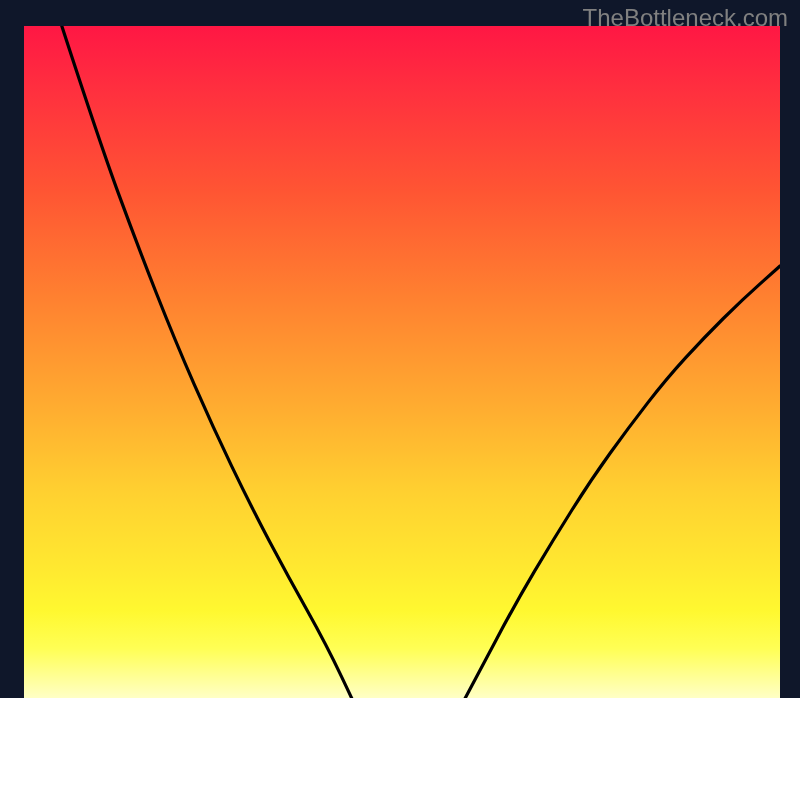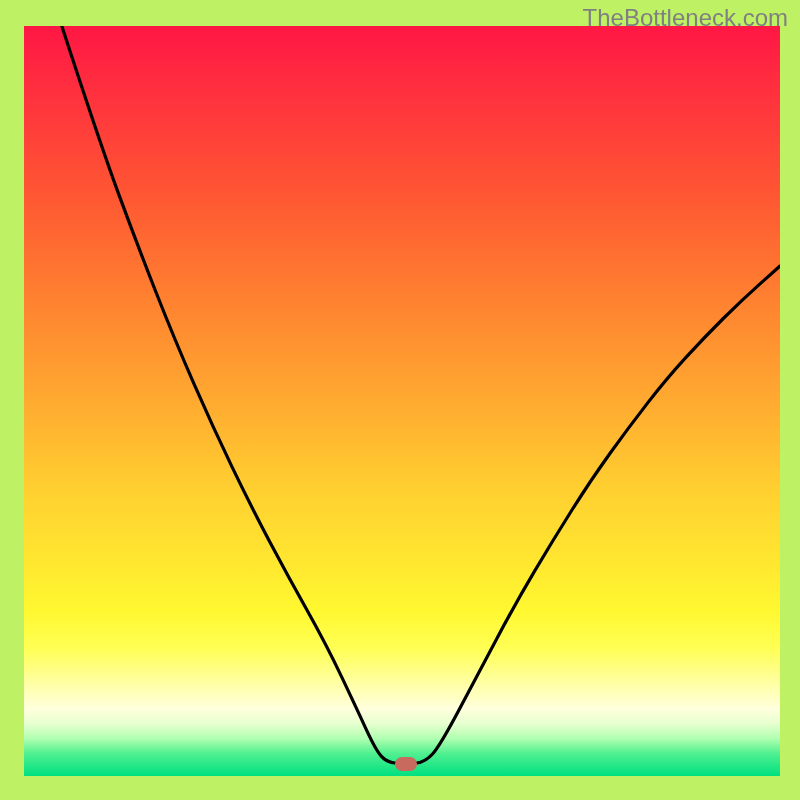--- a/index.html
+++ b/index.html
@@ -2,23 +2,23 @@
 <html><head>
 <meta charset="utf-8">
 <style>
   body {
     margin: 0;
     padding: 0;
     background: #fff;
   }
   .chart-container {
     width: 800px;
-    height: 800px;
+    height: 698px;
     position: relative;
-    background: #bef264;
+    background: #0f172a;
   }
   .watermark {
     position: absolute;
     top: 4px;
     right: 12px;
     color: #808080;
     font-family: Arial, Helvetica, sans-serif;
     font-size: 24px;
     letter-spacing: 0px;
     z-index: 10;

